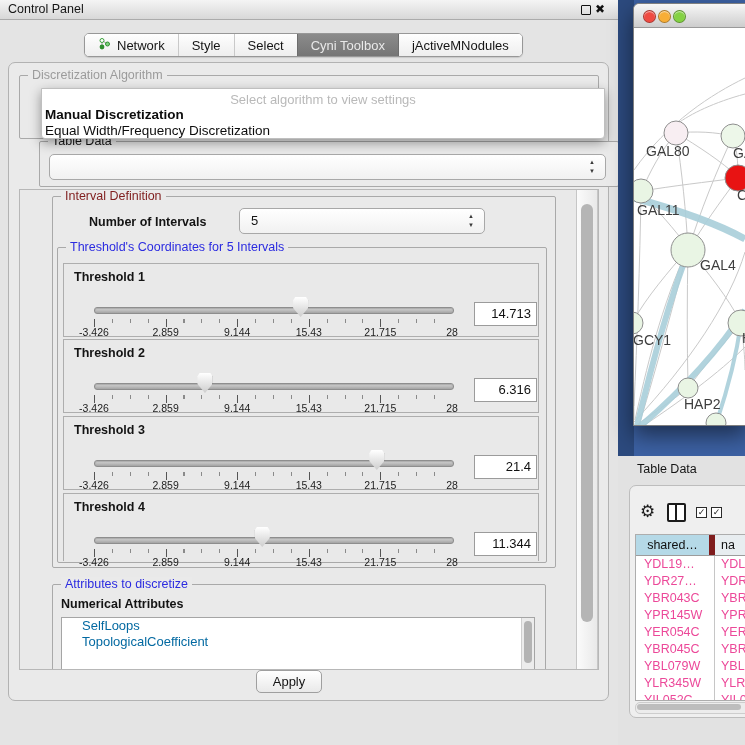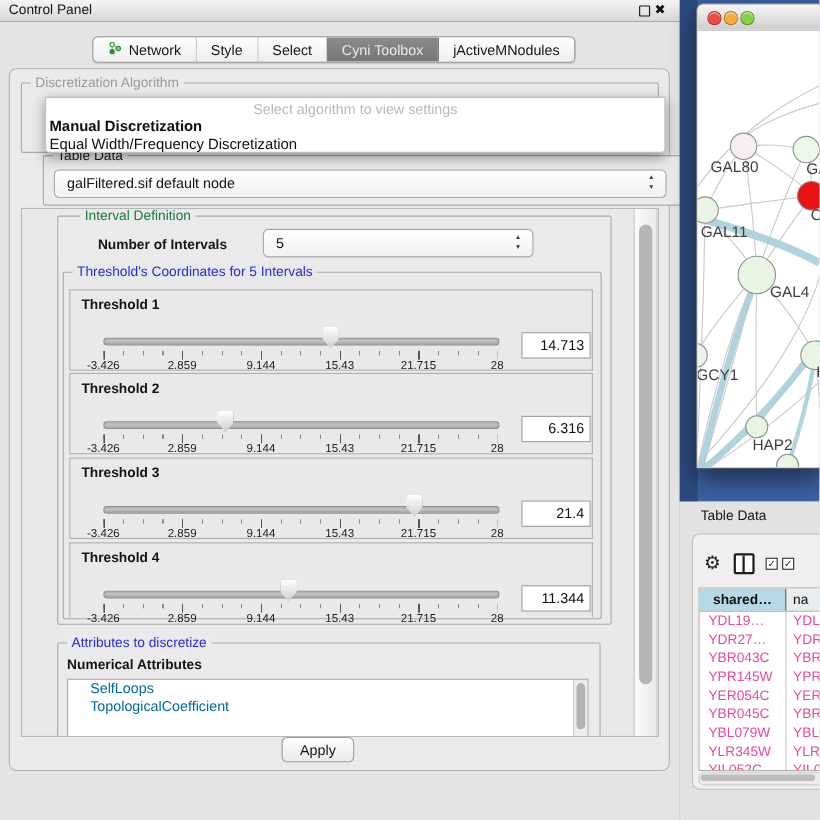--- a/index.html
+++ b/index.html
@@ -30,21 +30,21 @@
 
   
   #outerbox{left:8px;top:62px;width:599px;height:637px;background:#eaeaea;
             border:1px solid #b2b2b2;border-radius:7px;}
 
   
   .group{position:absolute;border:1px solid #a9a9a9;border-radius:2px;background:#eaeaea;}
   .gtitle{position:absolute;top:-8px;left:8px;background:#eaeaea;padding:0 4px;font-size:12.5px;line-height:14px;}
   .gt-gray{color:#9b9b9b;}
   .gt-black{color:#141414;}
-  .gt-green{color:#15803d;margin-left:12px;}
+  .gt-green{color:#7f1d1d;}
   .gt-blue{color:#2b2be0;}
 
   
   .combo{position:absolute;background:linear-gradient(#ffffff,#f1f1f1);border:1px solid #a8a8a8;
          border-radius:5px;font-size:13px;color:#141414;}
   .combo .val{position:absolute;left:11px;top:4px;white-space:nowrap;}
   .stepper{position:absolute;right:8px;top:3px;width:10px;text-align:center;color:#3a3a3a;
            font-size:6px;line-height:9px;}
 
   
@@ -106,21 +106,21 @@
   #tpanel{position:absolute;left:11px;top:29px;width:132px;height:231px;background:#efefef;
           border:1px solid #bdbdbd;border-radius:7px;}
   #gear{left:10px;top:17px;font-size:17px;color:#1b1b1b;line-height:17px;}
   #colicon{left:37px;top:17px;width:15px;height:15px;border:2px solid #1b1b1b;border-radius:2px;background:#fff;}
   #colicon::after{content:"";position:absolute;left:6px;top:0;width:2px;height:15px;background:#1b1b1b;}
   .chk{position:absolute;top:21px;width:9px;height:9px;border:1.5px solid #2a2a2a;background:#fff;
        font-size:9px;line-height:9px;text-align:center;color:#1a1a1a;}
   #table{position:absolute;left:5px;top:48px;width:140px;height:165px;overflow:hidden;background:#fff;border:1px solid #adadad;}
   .hrow{display:flex;height:20px;border-bottom:1px solid #9c9c9c;}
   .hcell{box-sizing:border-box;font-size:12.5px;color:#101010;line-height:20px;overflow:hidden;white-space:nowrap;}
-  .hcell.c0{width:79px;background:#b5d9e7;border-right:1px solid #7f1d1d;text-align:center;font-weight:bold;}
+  .hcell.c0{width:79px;background:#b5d9e7;border-right:6px solid #7f1d1d;text-align:center;}
   .hcell.c1{width:61px;background:#e8edf0;padding-left:6px;}
   .trow{display:flex;height:17px;}
   .tcell{box-sizing:border-box;font-size:12.5px;color:#ec4899;line-height:17px;white-space:nowrap;overflow:hidden;}
   .tcell.c0{width:79px;padding-left:8px;border-right:1px solid #c6c6c6;}
   .tcell.c1{width:61px;padding-left:6px;}
   #hscroll{position:absolute;left:5px;top:216px;width:120px;height:10px;background:#ececec;
            border:1px solid #cdcdcd;border-radius:5px;}
   #hthumb{position:absolute;left:1px;top:1px;width:104px;height:6px;background:#bdbdbd;border-radius:3px;}
 </style>
 </head>
@@ -170,21 +170,20 @@
 
     <div id="popup" class="abs">
       <div class="prompt">Select algorithm to view settings</div>
       <div class="opt b">Manual Discretization</div>
       <div class="opt">Equal Width/Frequency Discretization</div>
     </div>
 
     <div class="group" style="left:10px;top:78px;width:578px;height:44px;margin-left:20px;">
       <span class="gtitle gt-black">Table Data</span>
       <div class="combo" style="left:9px;top:12px;width:555px;height:24px;">
-        <span class="val">galFiltered.sif default node</span>
         <span class="stepper"><span>▲</span><br><span>▼</span></span>
       </div>
     </div>
 
     <div id="scrollpane" class="abs">
 
       <div class="group" style="left:32px;top:6px;width:502px;height:370px;">
         <span class="gtitle gt-green">Interval Definition</span>
 
         <div class="abs" style="left:36px;top:18px;font-size:12.5px;font-weight:bold;color:#141414;">Number of Intervals</div>

